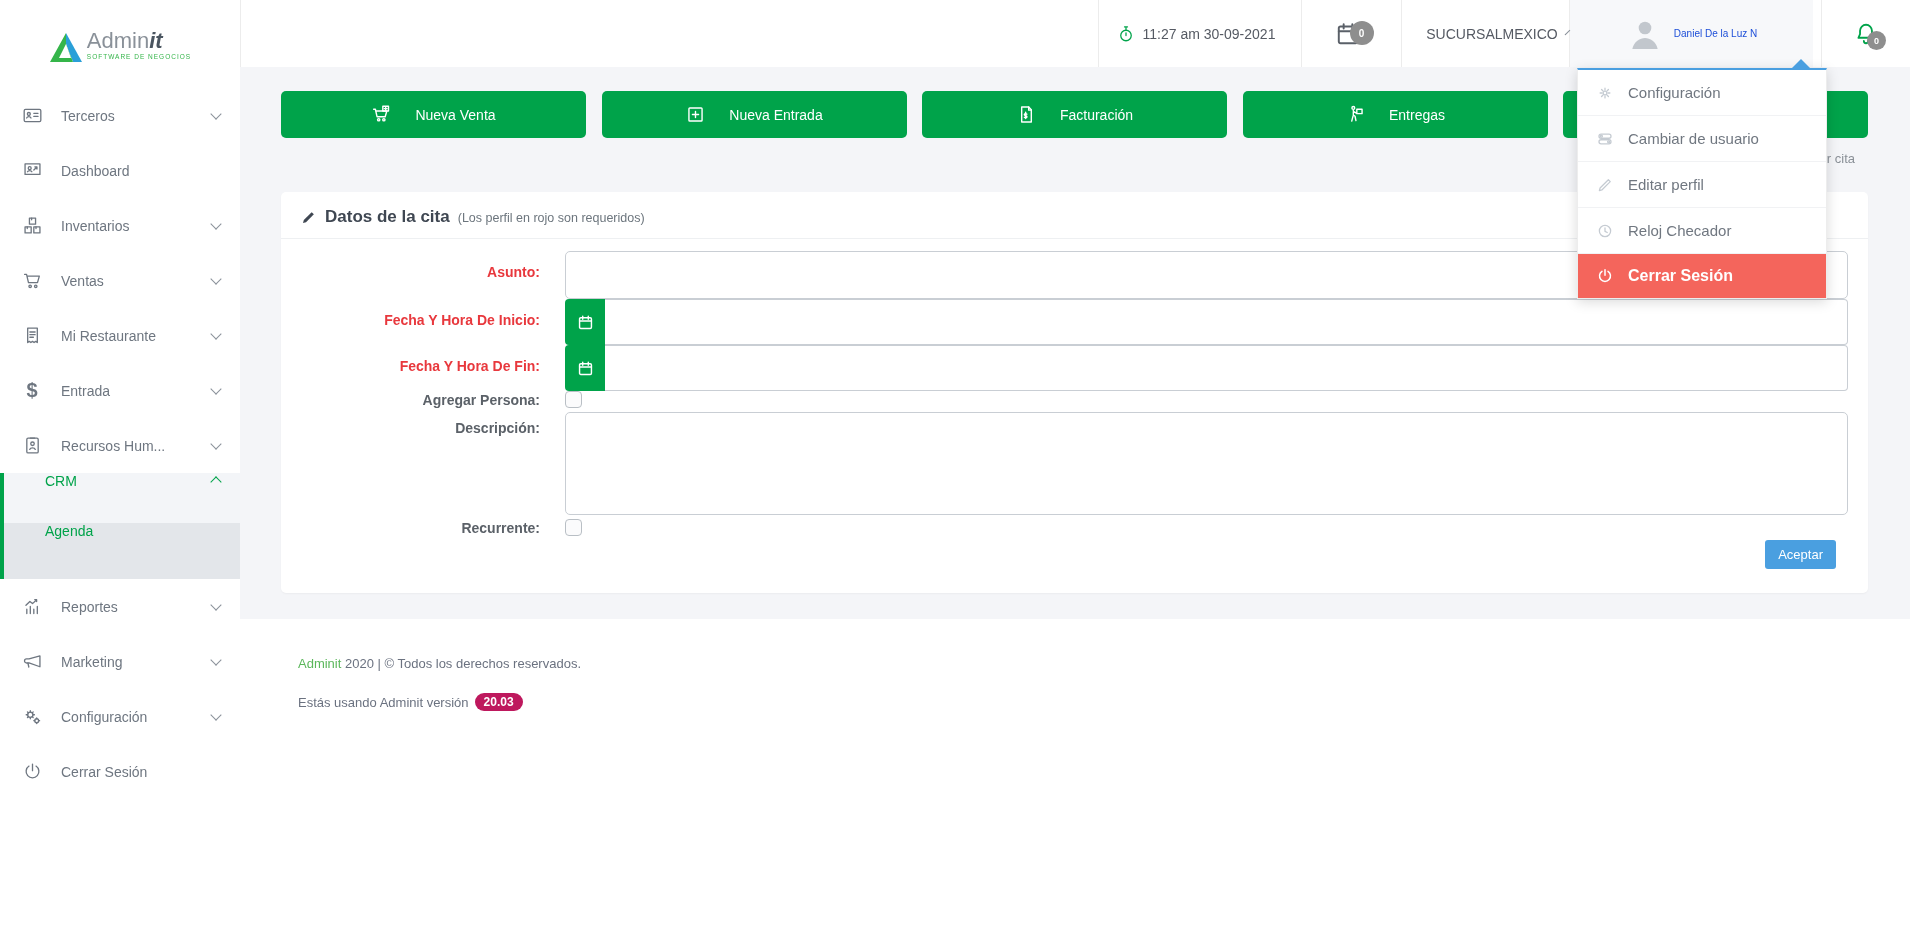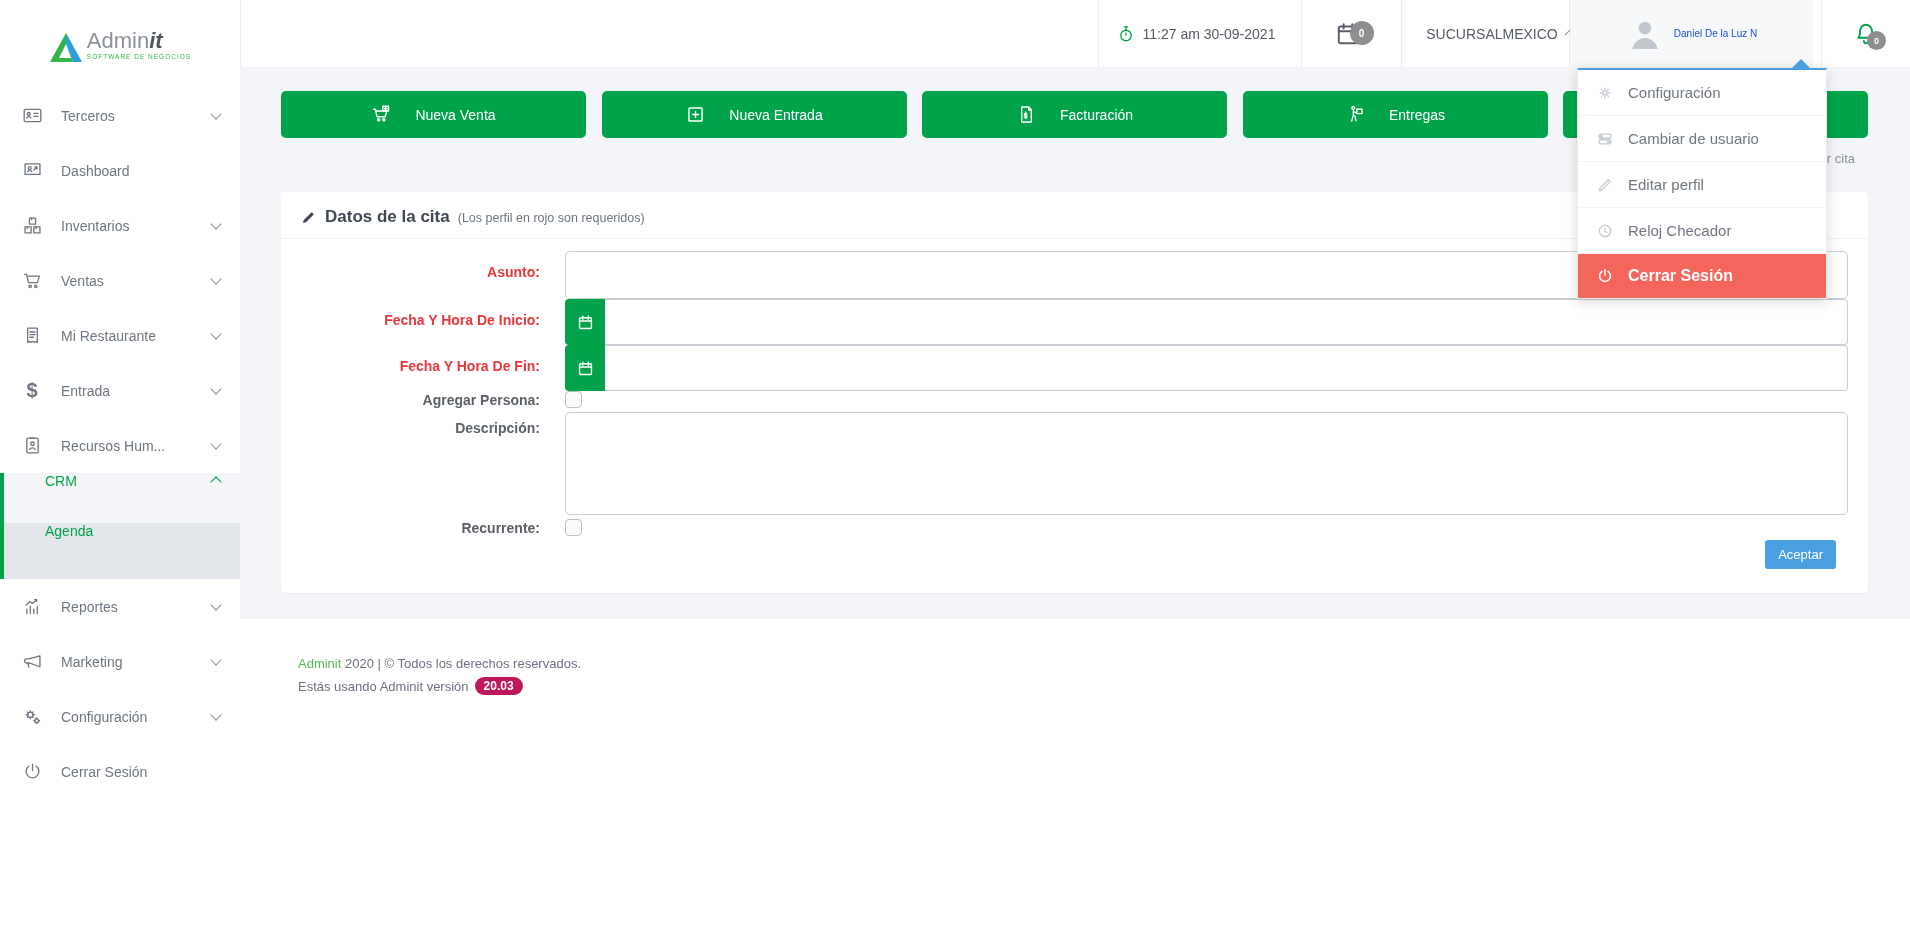--- a/index.html
+++ b/index.html
@@ -81,21 +81,21 @@
   .date-btn svg { width:19px; height:19px; stroke:#fff; fill:none; stroke-width:1.8; stroke-linecap:round; }
   .date-input { flex:1; border:1px solid #c9ced4; border-left:none; border-radius:0 4px 4px 0; font-family:"Liberation Sans",sans-serif; font-size:14px; padding:0 10px; color:#444; }
   .checkbox { appearance:none; -webkit-appearance:none; width:17px; height:17px; border:1px solid #b9bfc5; border-radius:4px; background:#fbfbfc; margin:0; cursor:pointer; }
   .textarea { width:100%; height:103px; border:1px solid #c9ced4; border-radius:5px; resize:none; font-family:"Liberation Sans",sans-serif; font-size:14px; padding:8px 10px; color:#444; }
   .submit-row { display:flex; justify-content:flex-end; padding-right:12px; margin-bottom:0; }
   .accept-btn { background:#4a9fe0; color:#fff; border:none; border-radius:3px; font-size:13px; padding:7px 13px; cursor:pointer; font-family:"Liberation Sans",sans-serif; }
 
   
   .page-footer { background:#fff; flex:1; padding:37px 0 0 58px; font-size:13px; color:#6b7280; }
   .footer-brand { color:#5bb75b; }
-  .footer-line2 { margin-top:6px; display:flex; align-items:center; gap:6px; }
+  .footer-line2 { margin-top:22px; display:flex; align-items:center; gap:6px; }
   .version-badge { background:#be185d; color:#fff; font-size:12px; font-weight:bold; padding:2px 9px; border-radius:10px; }
 
   
   .user-dropdown { position:absolute; left:1577px; top:68px; width:250px; background:#fff; border:1px solid #ededed; border-top:2px solid #4a9fe0; box-shadow:0 3px 12px rgba(0,0,0,.15); z-index:100; }
   .user-dropdown::before { content:""; position:absolute; top:-11px; right:16px; border-left:9px solid transparent; border-right:9px solid transparent; border-bottom:9px solid #4a9fe0; }
   .menu-item { display:flex; align-items:center; gap:14px; padding:0 18px; height:46px; font-size:15px; color:#707780; cursor:pointer; border-bottom:1px solid #f1f2f4; background:#fff; }
   .menu-item svg { width:18px; height:18px; stroke:#c5cbd2; fill:none; stroke-width:1.7; stroke-linecap:round; stroke-linejoin:round; }
   .menu-item.danger { background:#f4655c; color:#fff; font-weight:bold; font-size:16px; border-bottom:none; height:44px; }
   .menu-item.danger svg { stroke:#fff; stroke-width:2; }
 </style>

